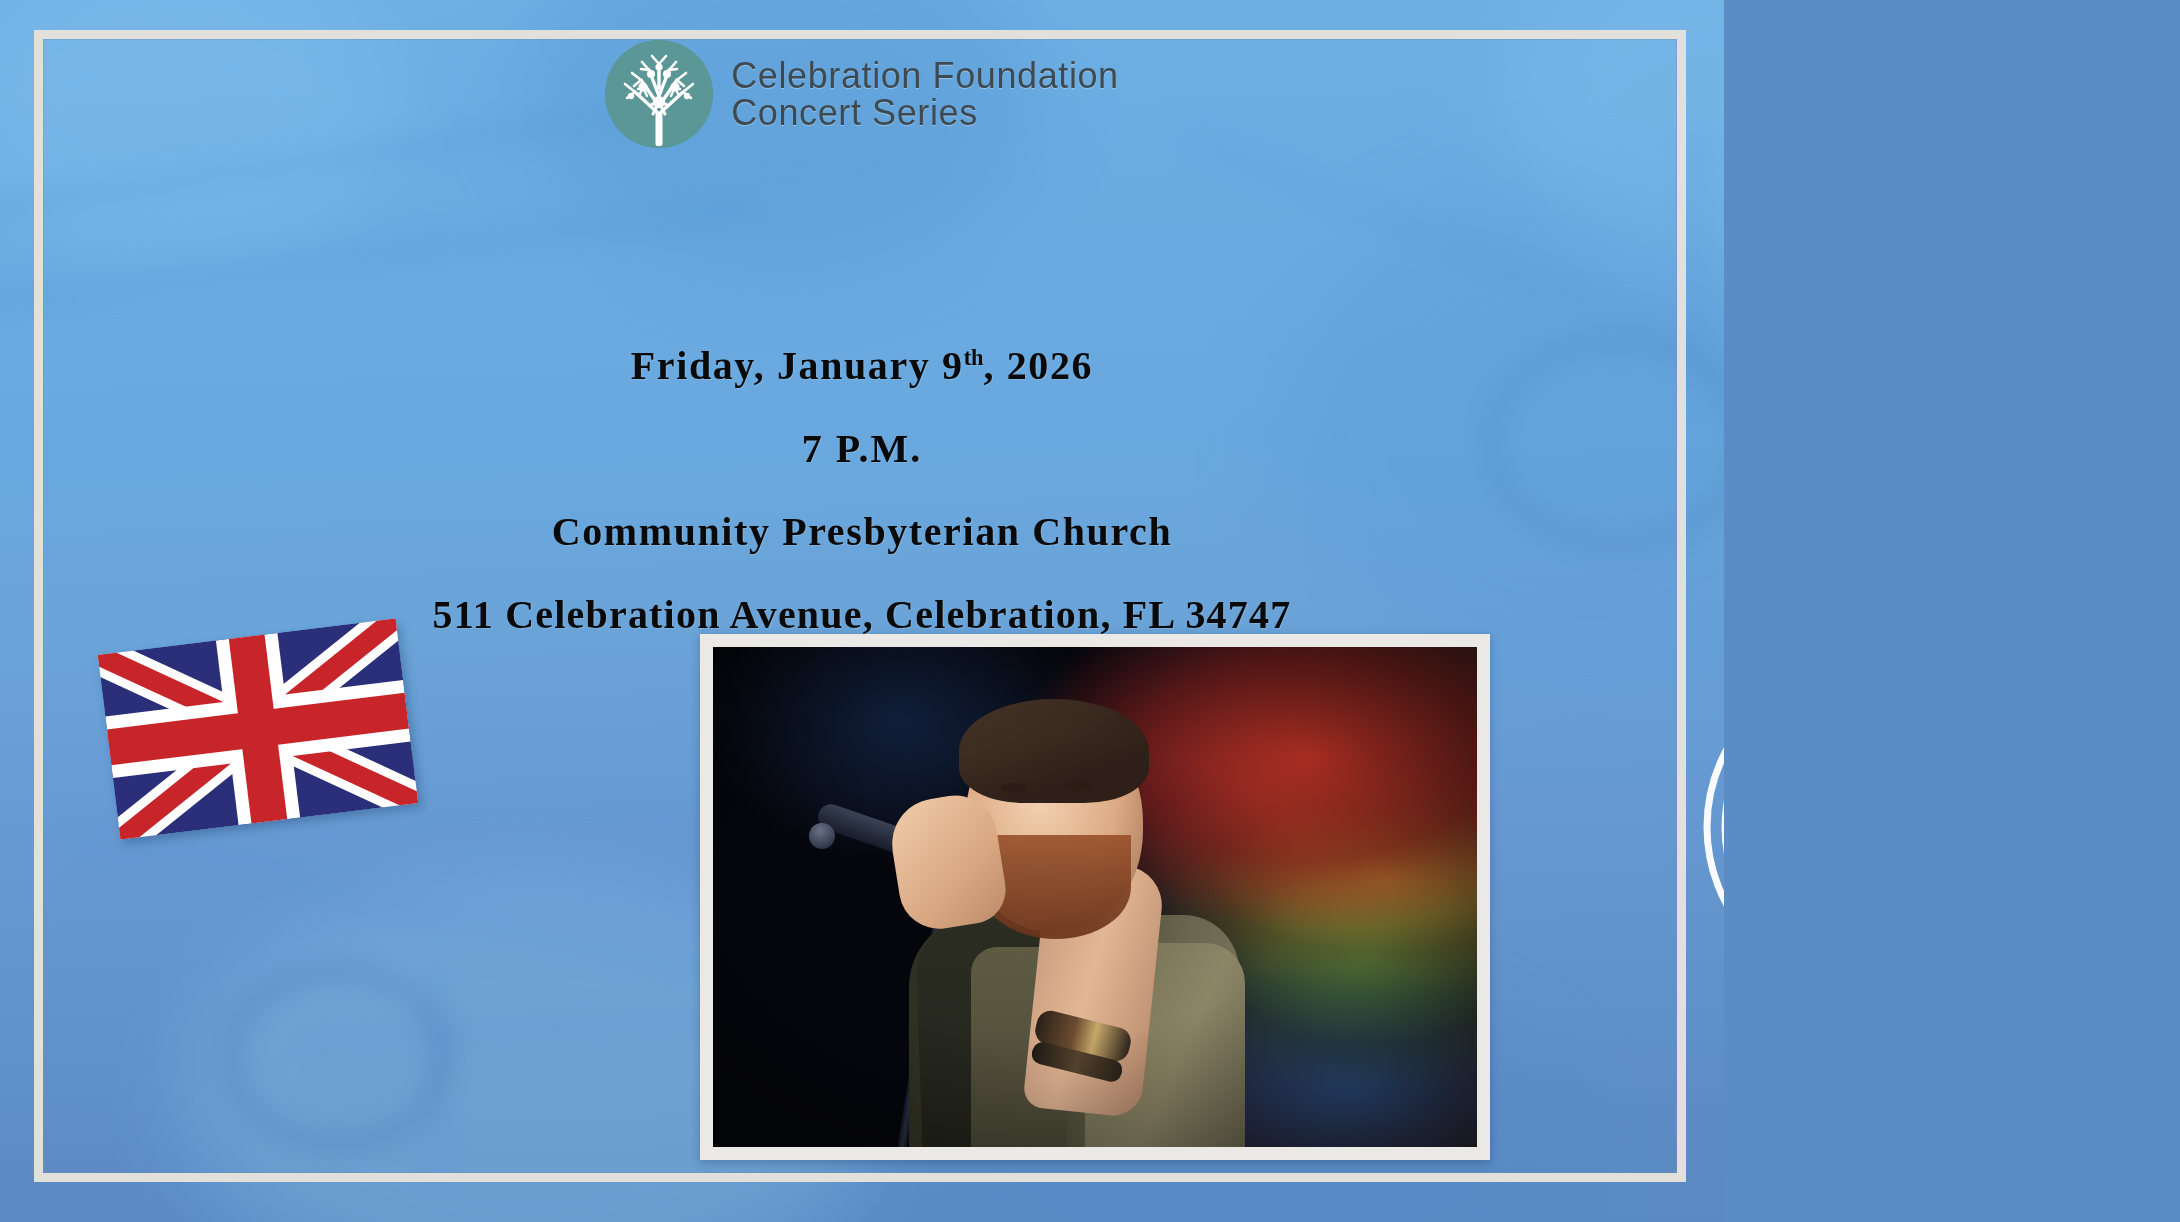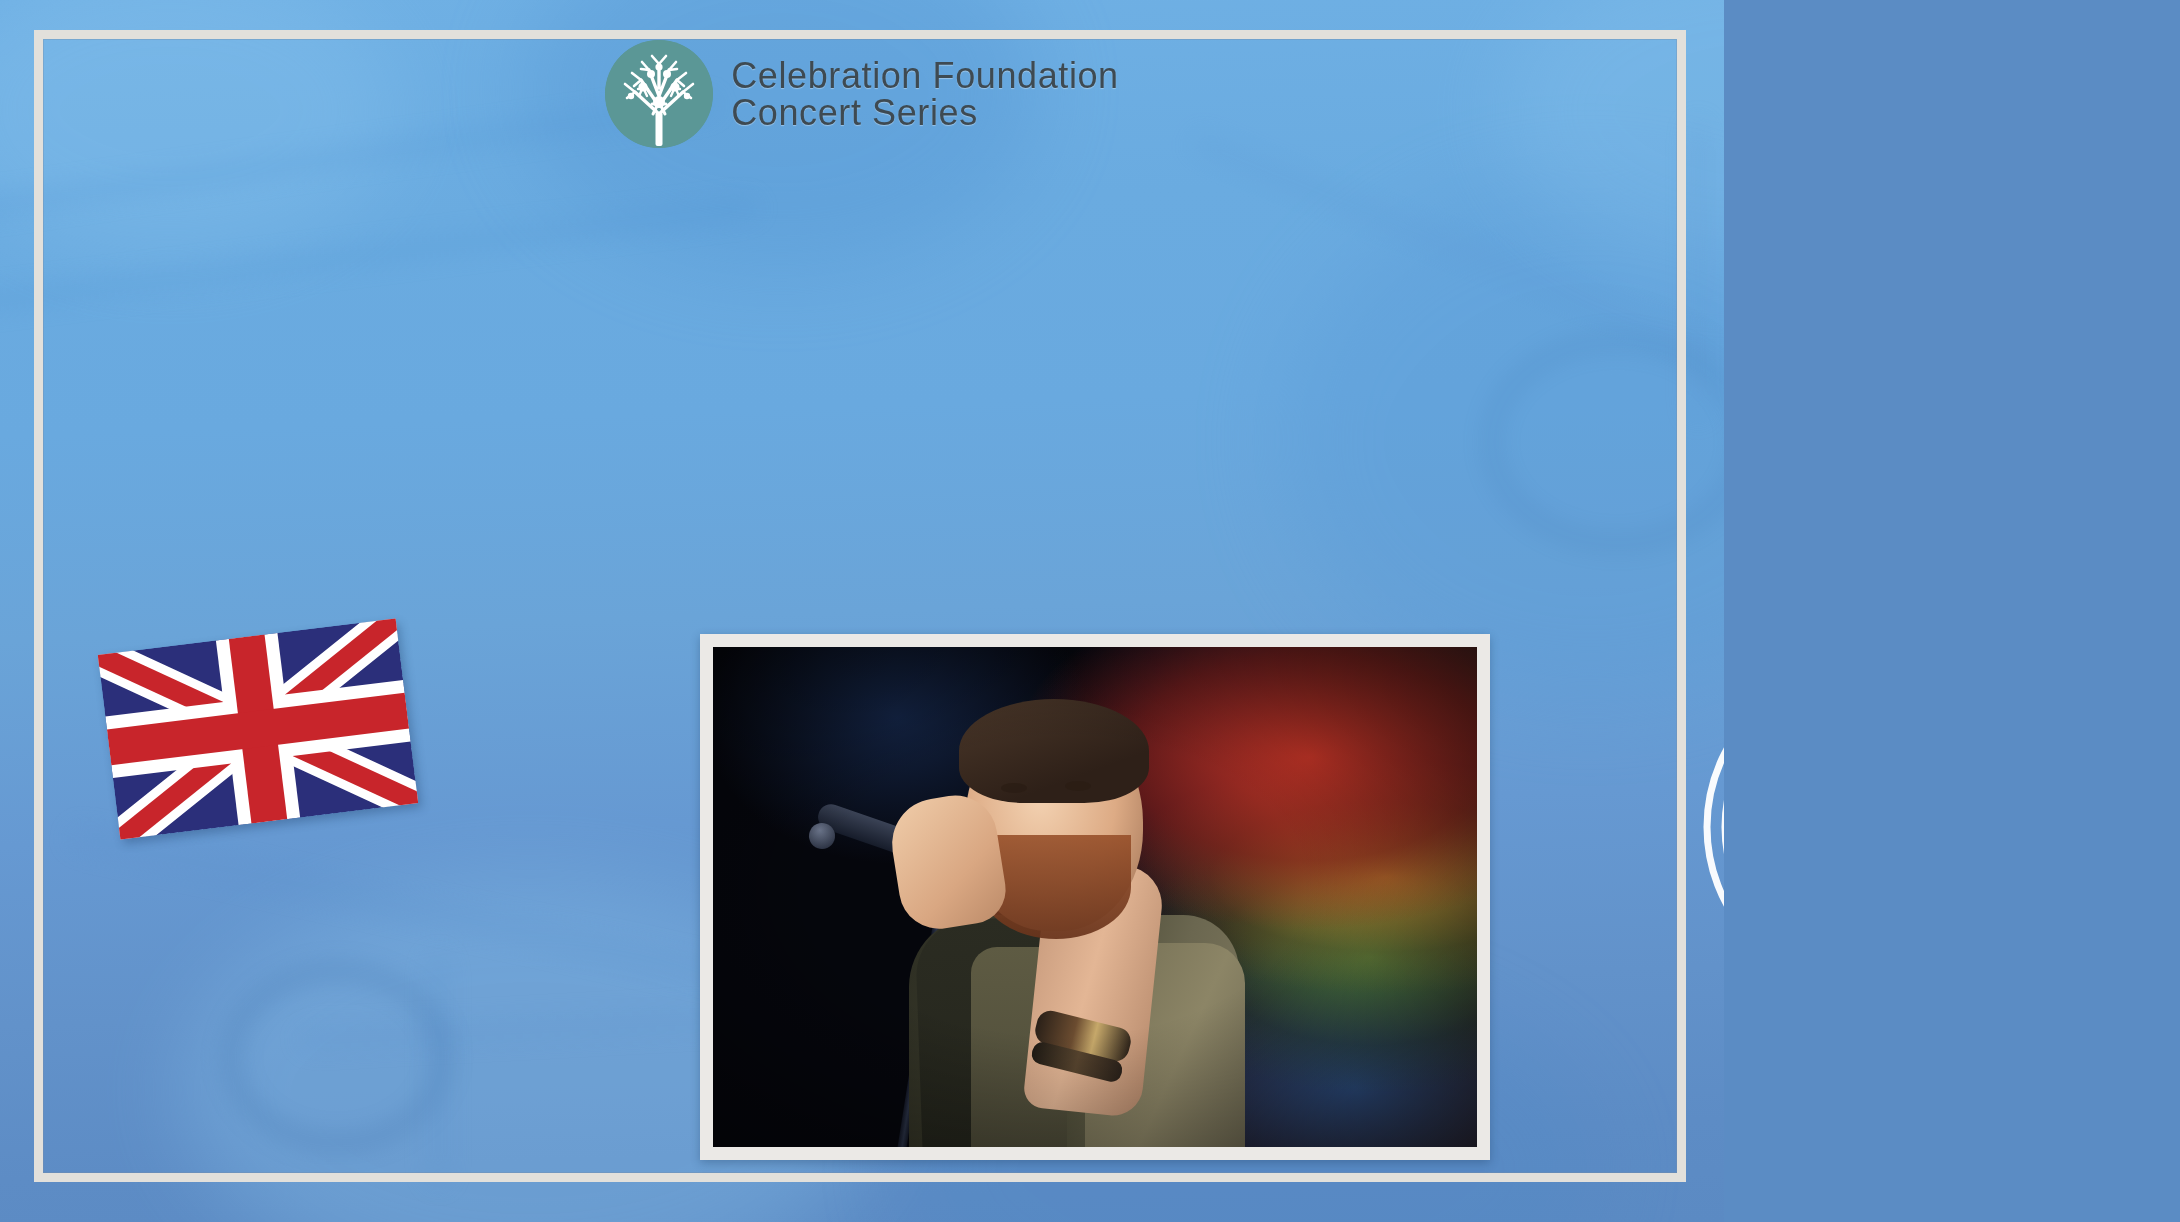--- a/index.html
+++ b/index.html
@@ -266,20 +266,26 @@
         <path d="M65 49 L75 49 M70 47 L66 56 M70 47 L74 56" stroke="#ffffff" stroke-width="2.4" stroke-linecap="round"></path>
       </g>
     </svg>
     <div class="logo-text">
       <div class="logo-line1">Celebration Foundation</div>
       <div class="logo-line2">Concert Series</div>
     </div>
   </div>
 
 
+  <div class="details">
+    <div class="det det-date"><span>Friday, January 9</span><sup>th</sup><span>, 2026</span></div>
+    <div class="det det-time">7 P.M.</div>
+    <div class="det det-venue">Community Presbyterian Church</div>
+    <div class="det det-address">511 Celebration Avenue, Celebration, FL 34747</div>
+  </div>
 
   <div class="photo-wrap">
     <div class="photo">
       <div class="stage"></div>
       <div class="stand"></div>
       <div class="standbase"></div>
       <div class="torso"></div>
       <div class="sleeve"></div>
       <div class="vest"></div>
       <div class="shirt"></div>

